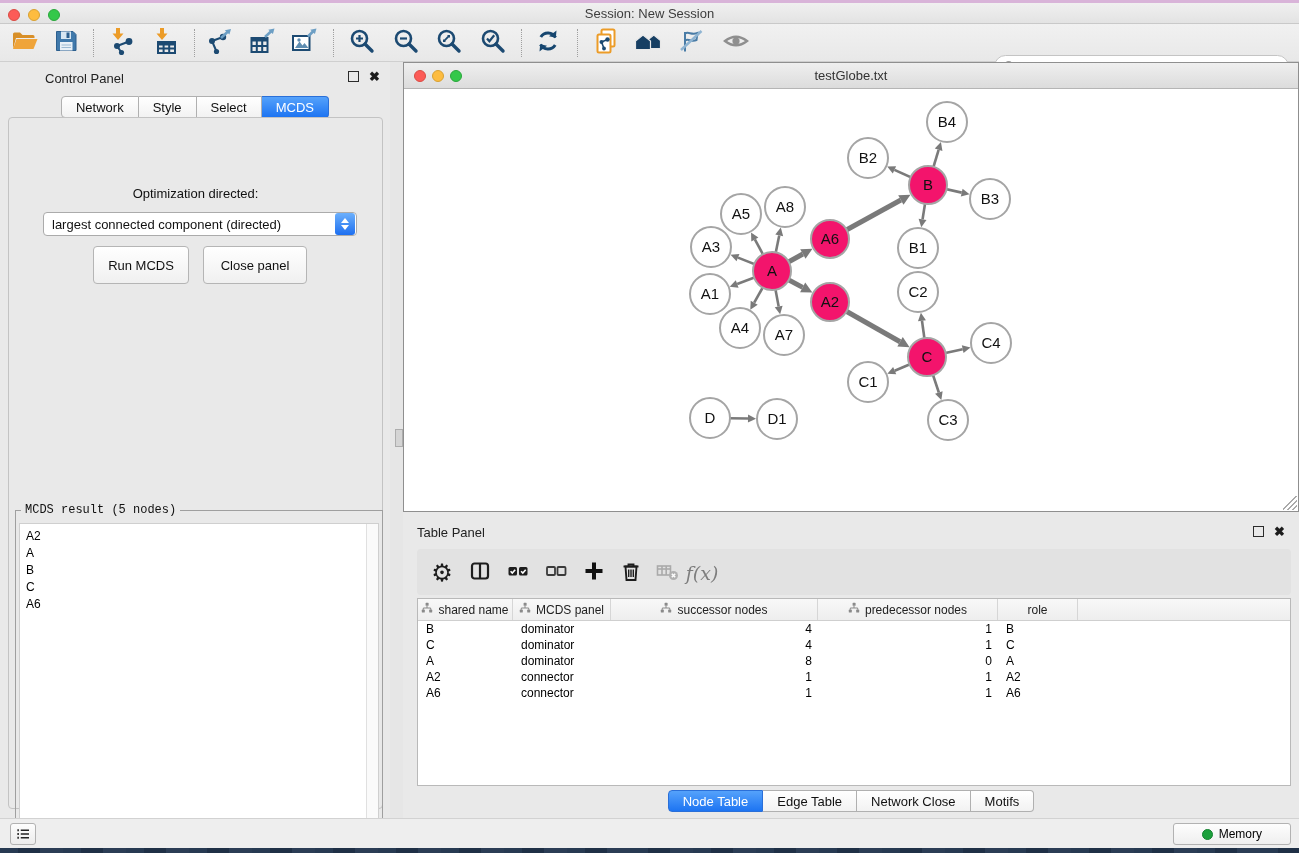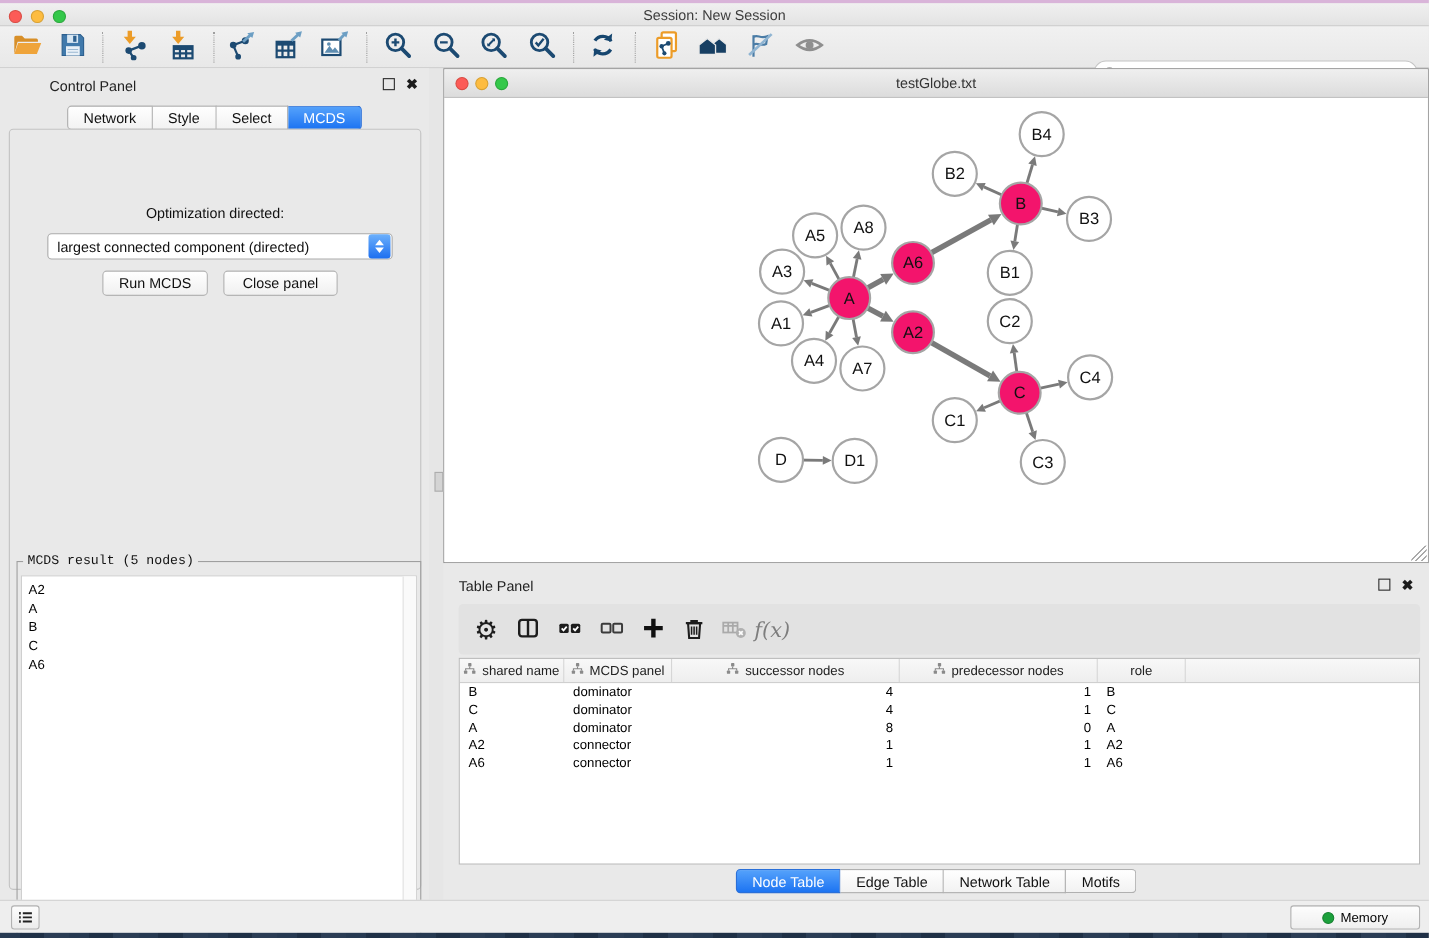--- a/index.html
+++ b/index.html
@@ -46,21 +46,21 @@
   .cp-content { position:absolute; left:8px; right:7px; top:55px; bottom:9px;
     border:1px solid #c3c3c3; border-radius:4px; background:#e9e9e9; }
   .opt-label { position:absolute; left:0; width:100%; top:68px; text-align:center; font-size:13px; color:#111; }
   .dropdown { position:absolute; left:34px; top:94px; width:314px; height:24px; background:#fff;
     border:1px solid #ababab; border-radius:4px; display:flex; align-items:center; }
   .dropdown .dd-text { flex:1; font-size:13px; padding-left:8px; color:#111; white-space:nowrap; }
   .dd-stepper { width:20px; height:22px; margin-right:1px; border-radius:3px;
     background:linear-gradient(#6cb0fc,#1d6ff0); display:flex; flex-direction:column; align-items:center; justify-content:center; gap:2px; }
   .dd-up { width:0; height:0; border-left:4px solid transparent; border-right:4px solid transparent; border-bottom:5px solid #fff; }
   .dd-down { width:0; height:0; border-left:4px solid transparent; border-right:4px solid transparent; border-top:5px solid #fff; }
-  .cp-btn { position:absolute; top:128px; height:23px; border:1px solid #b5b5b5; border-radius:4px;
+  .cp-btn { position:absolute; top:128px; height:38px; border:1px solid #b5b5b5; border-radius:4px;
     background:linear-gradient(#ffffff,#f0f0f0); font-size:13px; color:#111; display:flex; align-items:center; justify-content:center; }
   .btn-run { left:84px; width:96px; }
   .btn-close { left:194px; width:104px; }
 
   .group-box { position:absolute; left:6px; top:392px; width:368px; height:346px; border:1px solid #9f9f9f; }
   .group-legend { position:absolute; left:5px; top:-8px; background:#e9e9e9; padding:0 4px; font-size:12px; color:#111;font-family:Liberation Mono, monospace; }
   .mcds-list { position:absolute; left:3px; right:3px; top:12px; bottom:3px; background:#fff; border:1px solid #cfcfcf; }
   .mcds-items { position:absolute; left:0; top:3px; right:13px; bottom:0; }
   .mcds-item { font-size:12px; padding:1.5px 0 1.5px 6px; color:#000; }
   .mcds-scroll { position:absolute; right:0; top:0; bottom:0; width:12px; background:#fafafa; border-left:1px solid #e0e0e0; }
@@ -643,21 +643,21 @@
           <div class="dt-cell al" style="width: 98px;">connector</div>
           <div class="dt-cell ar" style="width: 207px;">1</div>
           <div class="dt-cell ar" style="width: 180px;">1</div>
           <div class="dt-cell al" style="width: 80px;">A6</div>
         </div>
       </div>
   </div>
   <div class="tp-tabs seg-tabs" id="tp-tabs" style="position:absolute;">
       <div class="seg active">Node Table</div>
       <div class="seg">Edge Table</div>
-      <div class="seg">Network Table</div>
+      <div class="seg">Network Close</div>
       <div class="seg">Motifs</div>
     </div>
 </div>
 
 <div class="statusbar">
   <div class="status-list-btn">
     <svg viewBox="0 0 24 24" fill="none" stroke="#222" stroke-width="2.2">
         <path d="M9 7 h11 M9 12 h11 M9 17 h11"></path>
         <path d="M4.5 7 h2 M4.5 12 h2 M4.5 17 h2" stroke-width="2.8"></path>
       </svg>

